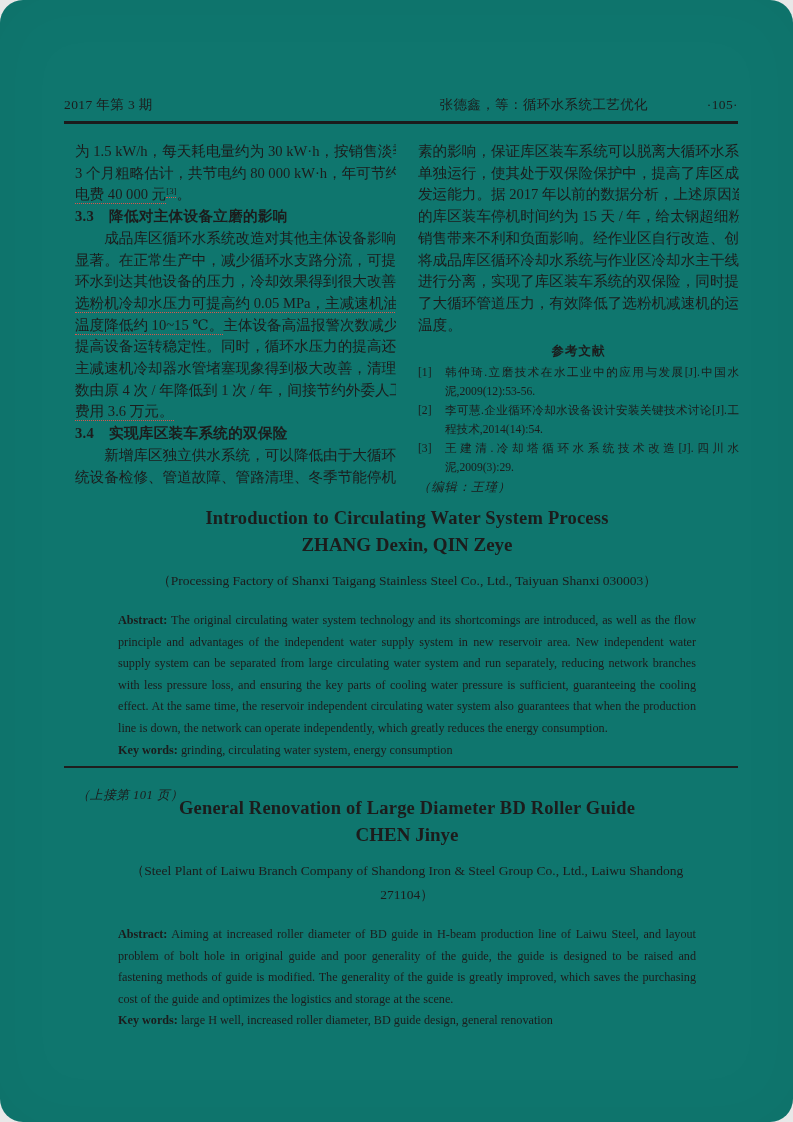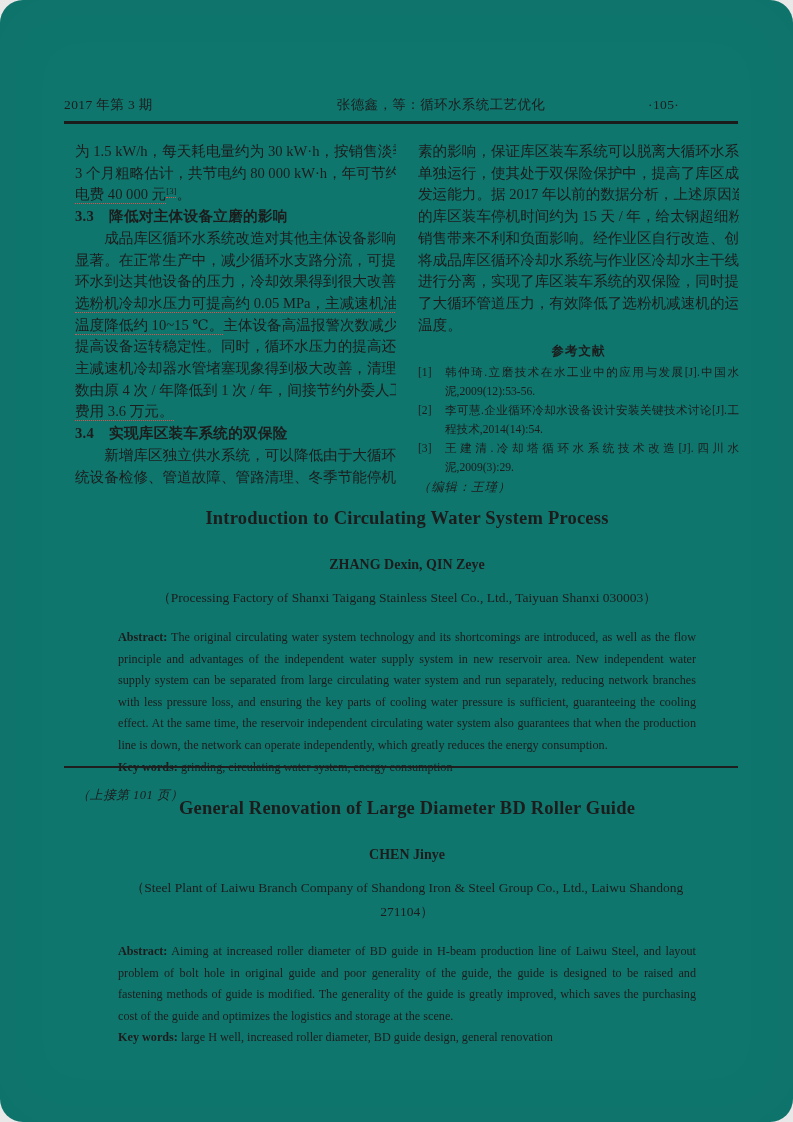--- a/index.html
+++ b/index.html
@@ -11,22 +11,22 @@
     color:#1c1c1c; overflow:hidden;border-radius:23px;
   }
 
   
   .header {
     position:absolute; top:96px; left:64px; width:674px;
     display:flex; align-items:baseline;
     font-size:13.5px; letter-spacing:0.4px;
   }
   .header .h-left  { width:170px; text-align:left; }
-  .header .h-mid   { flex:1; text-align:center; }
-  .header .h-right { width:90px; }
+  .header .h-mid   { flex:1; text-align:right; }
+  .header .h-right { width:90px; text-align:right; }
   .rule-top {
     position:absolute; top:121px; left:64px; width:674px; height:3px;
     background:#1b1b1b;
   }
 
   
   .cn-cols {
     position:absolute; top:141px; left:75px; width:664px;
     display:flex; gap:22px;
   }
@@ -56,21 +56,21 @@
   .editor-note {
     margin-top:2px; padding-right:10px;
     font-size:12.3px; font-style:italic; text-align:left; letter-spacing:1px;
   }
 
   
   .paper { position:absolute; left:75px; width:664px; text-align:center; }
   .paper1 { top:508px; }
   .paper2 { top:798px; }
   .p-title { font-size:18.5px; font-weight:bold; letter-spacing:0.2px; }
-  .p-authors { margin-top:28px; font-size:14px; font-weight:bold; }
+  .p-authors { margin-top:5px; font-size:19px; font-weight:bold; }
   .p-affil { margin-top:13px; font-size:13.5px; font-weight:normal; line-height:24px; }
   .paper2 .p-affil { max-width:606px; margin-left:auto; margin-right:auto; }
   .abstract {
     width:578px; margin:17px auto 0;
     font-size:12.2px; line-height:21.6px;
     text-align:justify; text-align-last:left;
   }
   .abstract p { margin:0; }
   .kw { margin-top:0; text-align:left; }
   .b { font-weight:bold; }

